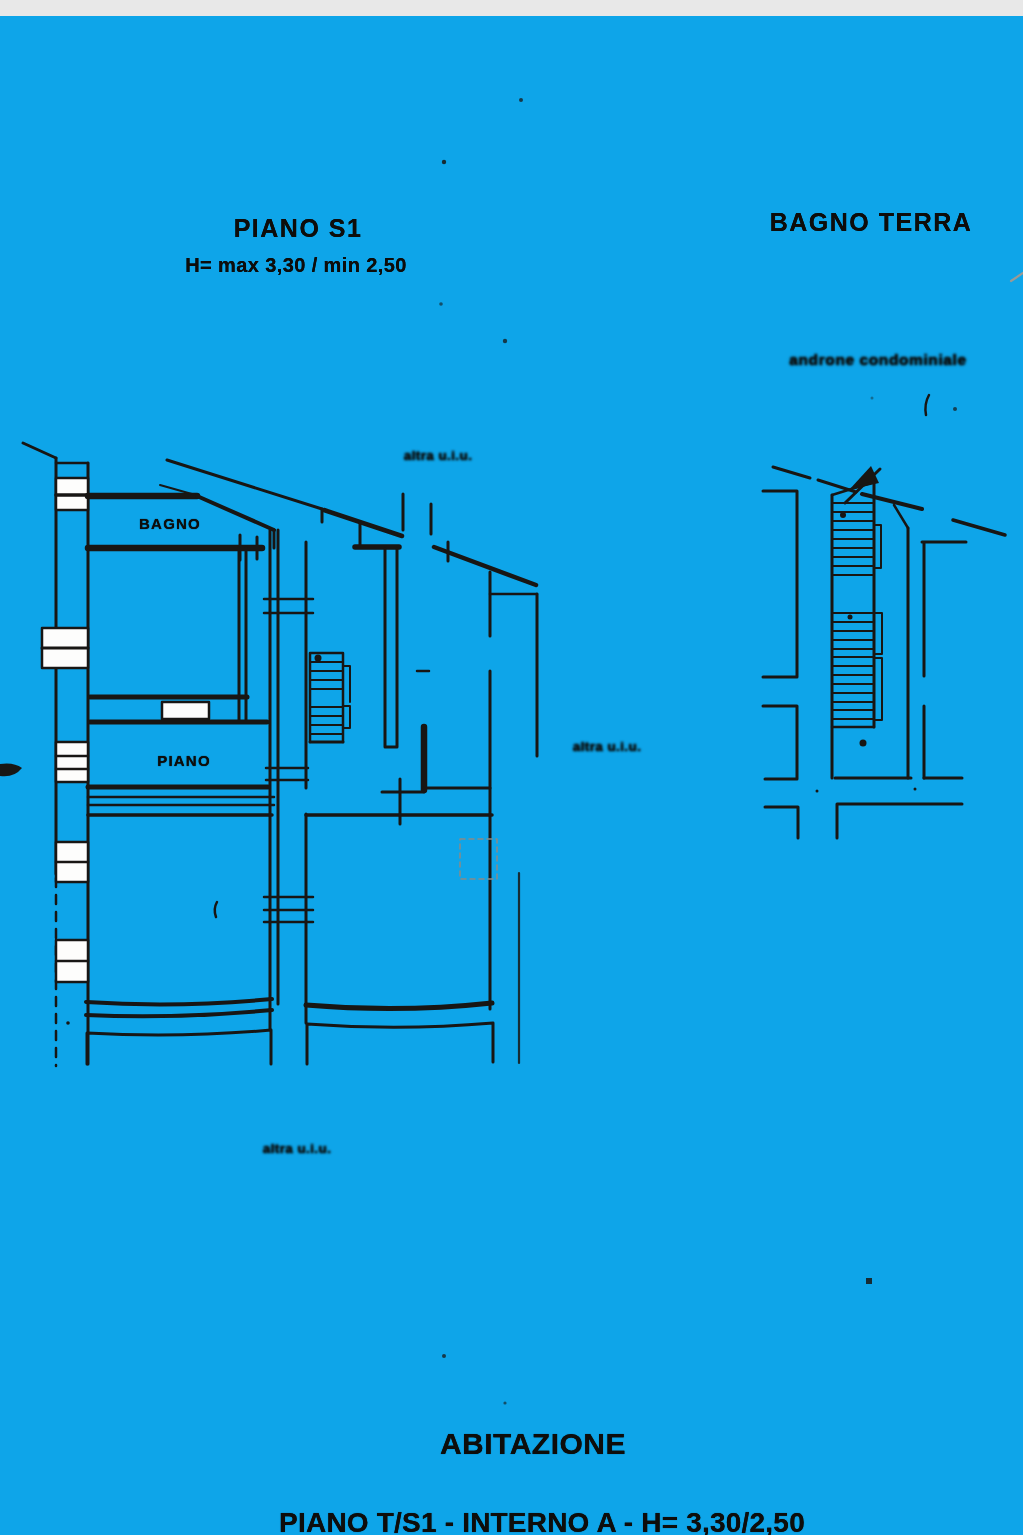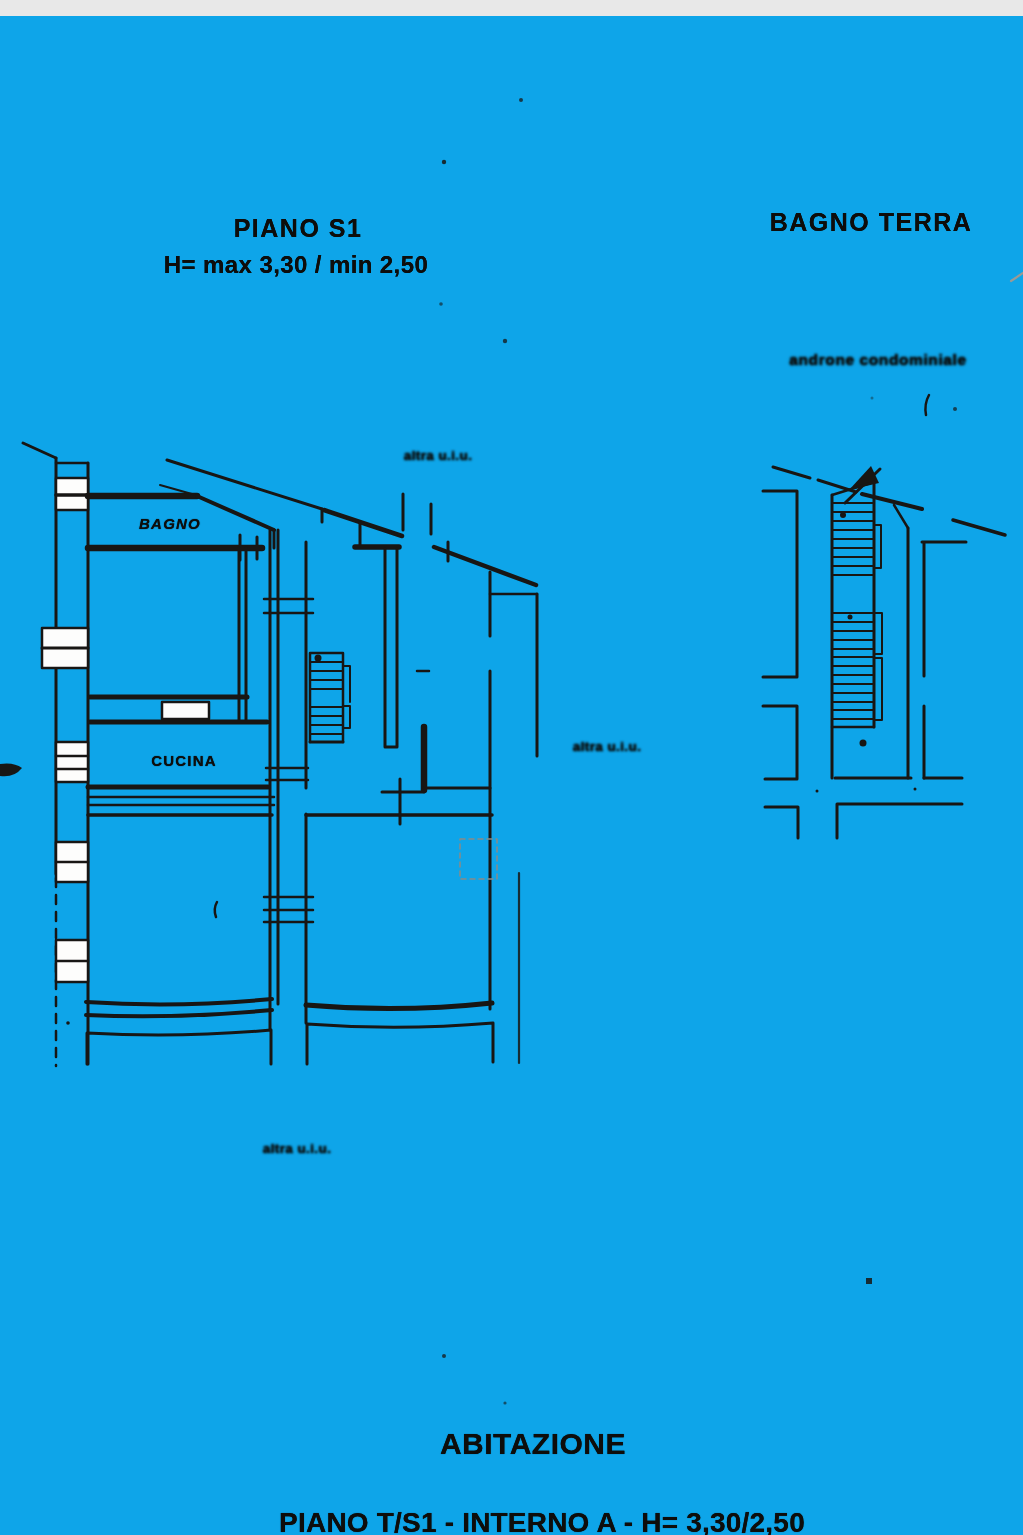--- a/index.html
+++ b/index.html
@@ -7,21 +7,21 @@
     position:relative;width:1023px;height:1535px;margin:16px auto;
     background:#0ea5e9;overflow:hidden;
     font-family:"Liberation Sans",sans-serif;color:#0e0d0b;
   }
   .drawing{position:absolute;left:0;top:0;}
   .lbl{
     position:absolute;transform:translate(-50%,-50%);
     font-weight:bold;white-space:nowrap;color:#0e0d0b;line-height:1;
   }
   .title{font-size:25px;letter-spacing:1.5px;filter:blur(.35px);text-shadow:0 0 .6px #000;}
-  .subtitle{font-size:24px;letter-spacing:.4px;filter:blur(.35px);text-shadow:0 0 .6px #000;}
+  .subtitle{font-size:20px;letter-spacing:.4px;filter:blur(.35px);text-shadow:0 0 .6px #000;}
   .room{font-size:15px;letter-spacing:1.2px;filter:blur(.7px);text-shadow:0 0 1px #000;}
   .smudge{font-size:13.5px;letter-spacing:.4px;filter:blur(1.05px);
           text-shadow:0 0 1.2px #000,0 0 2px rgba(0,0,0,.6);}
   .smudge-big{font-size:15.5px;letter-spacing:.6px;filter:blur(1.15px);
           text-shadow:0 0 1.3px #000,0 0 2.2px rgba(0,0,0,.65);}
   .caption1{font-size:30px;letter-spacing:.5px;filter:blur(.4px);text-shadow:0 0 .7px #000;}
   .caption2{font-size:28px;letter-spacing:.2px;filter:blur(.4px);text-shadow:0 0 .7px #000;}
 </style>
 </head>
 <body>
@@ -176,19 +176,19 @@
 
   <div class="lbl title" style="left:298px;top:212px;">PIANO S1</div>
   <div class="lbl subtitle" style="left:296px;top:249px;">H= max 3,30 / min 2,50</div>
   <div class="lbl title" style="left:871px;top:206px;">BAGNO TERRA</div>
   <div class="lbl smudge-big" style="left:878px;top:344px;">androne condominiale</div>
 
   <div class="lbl smudge" style="left:438px;top:440px;">altra u.i.u.</div>
   <div class="lbl smudge" style="left:607px;top:731px;">altra u.i.u.</div>
   <div class="lbl smudge" style="left:297px;top:1133px;">altra u.i.u.</div>
 
-  <div class="lbl room" style="left:170px;top:507px;font-style:italic;">BAGNO</div>
-  <div class="lbl room" style="left:184px;top:744px;">CUCINA</div>
+  <div class="lbl room" style="left:170px;top:507px;">BAGNO</div>
+  <div class="lbl room" style="left:184px;top:744px;">PIANO</div>
 
   <div class="lbl caption1" style="left:533px;top:1428px;">ABITAZIONE</div>
   <div class="lbl caption2" style="left:542px;top:1507px;">PIANO T/S1 - INTERNO A - H= 3,30/2,50</div>
 
 </div>
 
 </body></html>

